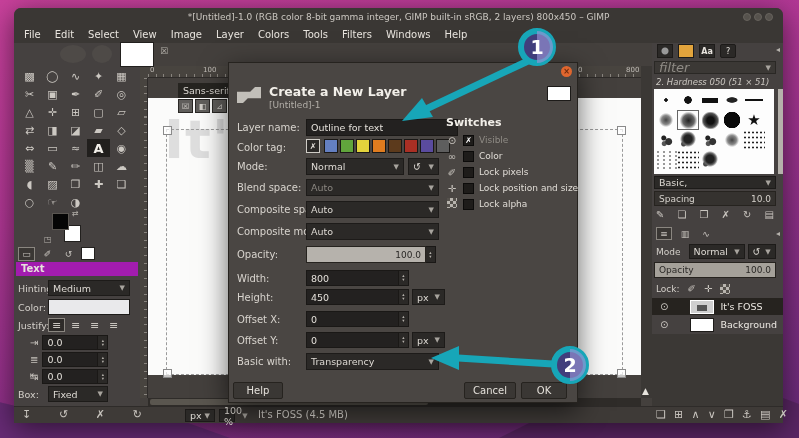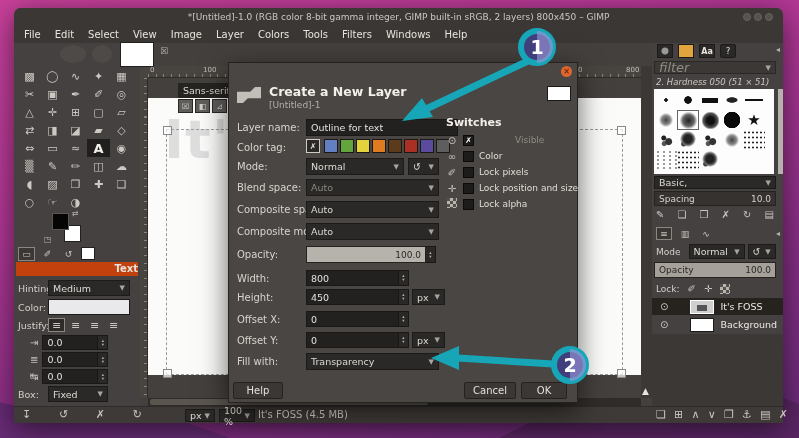--- a/index.html
+++ b/index.html
@@ -36,22 +36,22 @@
   .fgbg-w { position:absolute; left:50px; top:182px; width:17px; height:17px; background:#fff; border:1px solid #22201e; }
   .fgbg-b { position:absolute; left:38px; top:170px; width:17px; height:17px; background:#050505; border:1px solid #5a5651; }
   .fgbg-mini { position:absolute; font-size:8px; color:#b5b1ab; }
 
   .docktabs { position:absolute; left:4px; top:204px; display:flex; gap:4px; }
   .docktab { width:17px; height:14px; display:flex; align-items:center; justify-content:center;
              font-size:9px; color:#c6c2bc; }
   .docktab.selected { border:1px solid #8a8680; background:#3a3734; }
   .swatch-tab { background:#fff !important; border:1px solid #22201e; width:14px; height:13px; }
 
-  .to-header { position:absolute; left:2px; top:219px; width:122px; height:14px; background:#c2410c;
-               color:#e6e2dc; font-size:10px; font-weight:bold; padding-left:5px; line-height:14px;text-align:right; }
+  .to-header { position:absolute; left:2px; top:219px; width:122px; height:14px; background:#a21caf;
+               color:#e6e2dc; font-size:10px; font-weight:bold; padding-left:5px; line-height:14px; }
   .to-label { position:absolute; font-size:9.5px; color:#d3cfc9; }
   .dd { background:#2b2927; border:1px solid #1d1b19; color:#dedad4; font-size:9.5px;
         display:flex; align-items:center; padding:0 4px; }
   .dd .chev { margin-left:auto; font-size:7px; color:#a8a49e; }
   .to-colorswatch { position:absolute; left:34px; top:256px; width:82px; height:16px; background:#e9e9eb; border:1px solid #1d1b19; }
   .jbtn { width:17px; height:14px; display:flex; align-items:center; justify-content:center;
           color:#c9c5bf; font-size:11px; }
   .jbtn.selected { border:1px solid #8a8680; background:#2e2b29; }
   .spinrow { position:absolute; display:flex; align-items:center; }
   .spin { height:15px; background:#232120; border:1px solid #1a1816; color:#e4e0da; font-size:9.5px;
@@ -172,21 +172,21 @@
   .tagrow { position:absolute; left:77px; display:flex; gap:2px; }
   .tag { width:14px; height:14px; border:1px solid #1a1816; }
   .tag-x { width:14px; height:14px; background:#2b2927; border:1px solid #cfccc6; color:#e8e4de;
            font-size:8px; display:flex; align-items:center; justify-content:center; }
   .sw-title { position:absolute; left:217px; top:53px; font-size:11px; font-weight:bold; color:#f2efe9; }
   .swrow { position:absolute; left:217px; height:14px; display:flex; align-items:center; gap:5px; }
   .swrow .sico { width:12px; font-size:10px; color:#c9c5bf; text-align:center; }
   .cb { width:11px; height:11px; background:#1e1c1a; border:1px solid #0c0b0a; color:#fff; font-size:8px;
         line-height:10px; text-align:center; font-weight:bold; }
   .swrow .slbl { font-size:9px; color:#e0dcd6; white-space:nowrap; }
-  .slbl.dim { color:#8f8b85;margin-left:36px; }
+  .slbl.dim { color:#8f8b85; }
   .dbtn { position:absolute; height:17px; background:#3a3734; border:1px solid #26231f; border-radius:2px;
           color:#e4e0da; font-size:10px; display:flex; align-items:center; justify-content:center; }
 
   .annot { position:absolute; left:0; top:0; width:799px; height:438px; z-index:60; pointer-events:none; }
 </style>
 </head>
 <body>
 
 <div class="stage">
   <div class="mtn m1"></div>
@@ -452,21 +452,21 @@
     <div class="br-icons-left">
         <span>↧</span>
         <span>↺</span>
         <span>✗</span>
         <span>↻</span>
       </div>
     <div class="dd status-dd" style="left:171px;width:30px">
       <span>px</span>
         <span class="chev">▼</span>
     </div>
-    <div class="dd status-dd" style="left:205px;width:36px">
+    <div class="dd status-dd" style="left:205px;width:16px">
       <span>100 %</span>
         <span class="chev">▼</span>
     </div>
     <span class="status-msg">It's FOSS (4.5 MB)</span>
     <div class="br-icons-right">
         <span>❏</span>
         <span>⊞</span>
         <span>∧</span>
         <span>∨</span>
         <span>❐</span>
@@ -552,21 +552,21 @@
     <span class="spin-btns" style="position:absolute;left:170px;top:248px;height:16px">▴<br>▾</span>
 
     <span class="drow-label" style="top:272px">Offset Y:</span>
     <div class="dfld spin" style="top:269px;width:93px;height:16px">0</div>
     <span class="spin-btns" style="position:absolute;left:170px;top:269px;height:16px">▴<br>▾</span>
     <div class="dd" style="position:absolute;left:183px;top:269px;width:33px;height:16px">
       <span>px</span>
         <span class="chev">▼</span>
     </div>
 
-    <span class="drow-label" style="top:293px">Fill with:</span>
+    <span class="drow-label" style="top:293px">Basic with:</span>
     <div class="dfld dd" style="top:290px;width:133px">
       <span>Transparency</span>
         <span class="chev">▼</span>
     </div>
 
     <span class="sw-title">Switches</span>
     <div class="swrow" style="top:70px">
       <span class="sico">⊙</span>
       <span class="cb">✗</span>
       <span class="slbl dim">Visible</span>

